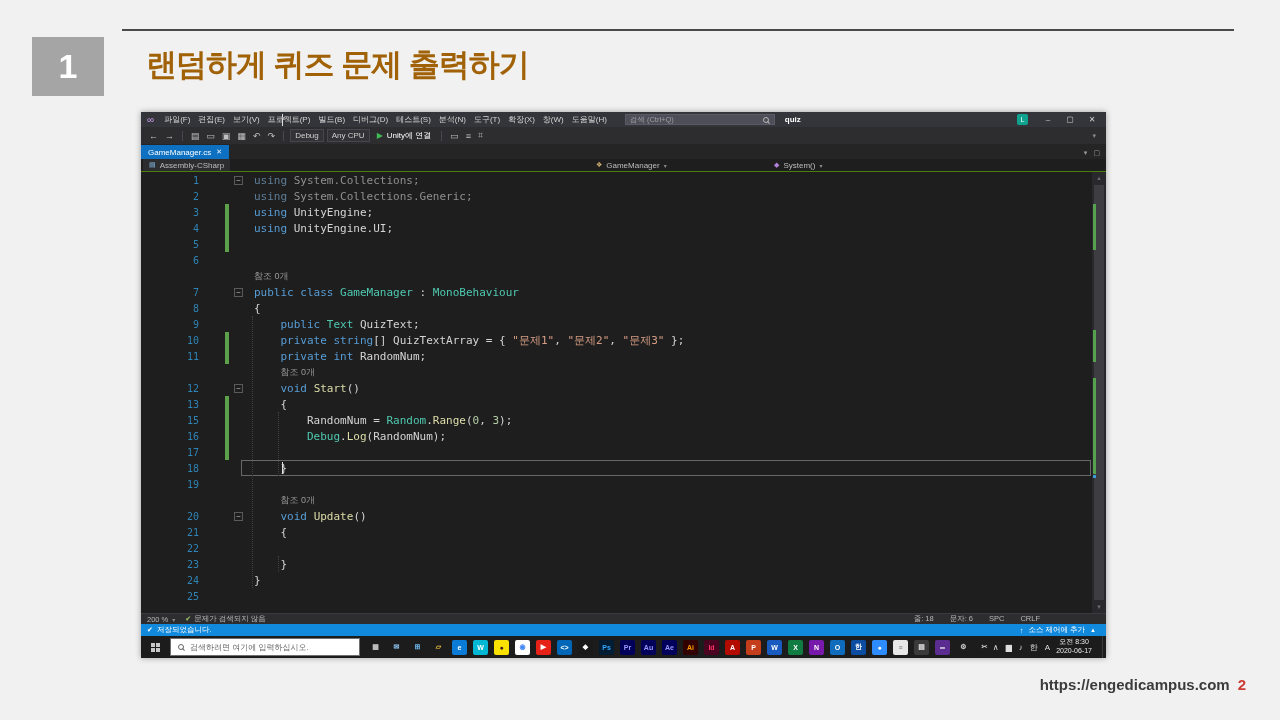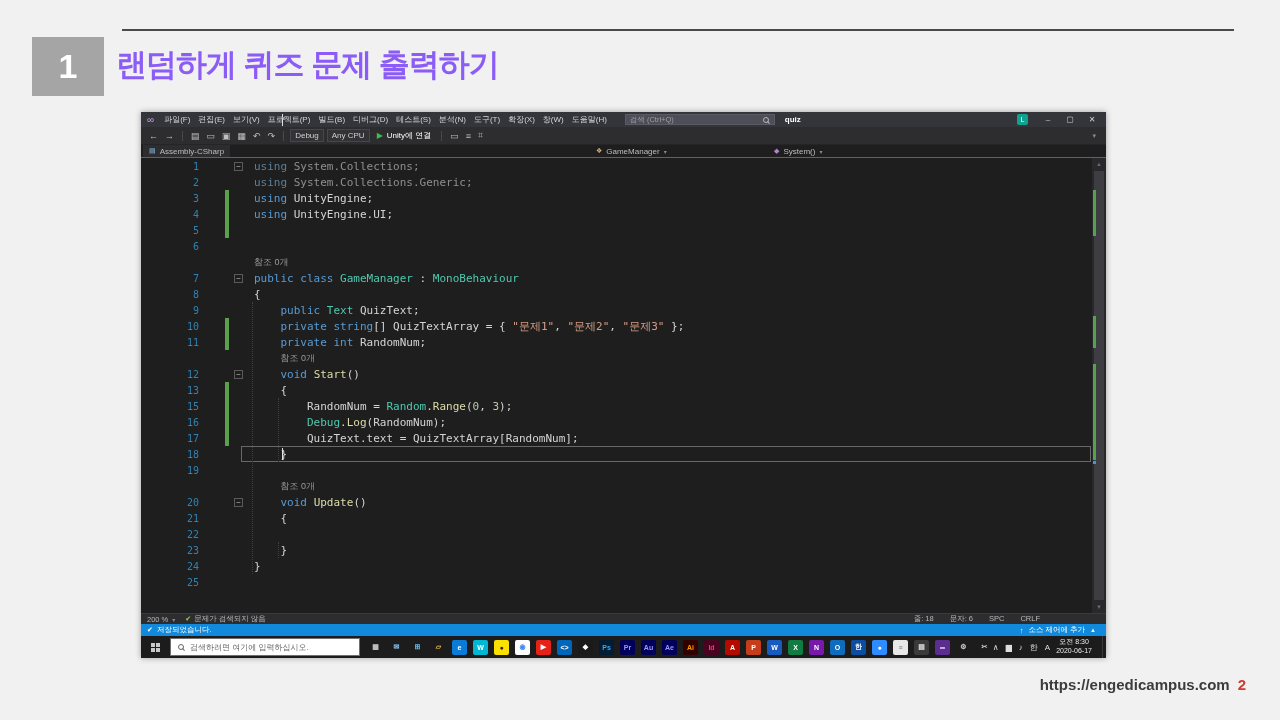--- a/index.html
+++ b/index.html
@@ -4,21 +4,21 @@
 <style>
   * { margin:0; padding:0; box-sizing:border-box; }
   html,body { width:1280px; height:720px; overflow:hidden; }
   body { background:#f1f1f1; font-family:"Liberation Sans", sans-serif; }
   .slide { position:relative; width:1280px; height:720px; background:#f1f1f1; }
 
   
   .rule { position:absolute; left:122px; top:29px; width:1112px; height:2px; background:#4a4a4a; }
   .badge { position:absolute; left:32px; top:37px; width:72px; height:59px; background:#a5a5a5;
            color:#fff; font-size:34px; font-weight:bold; display:flex; align-items:center; justify-content:center; }
-  .title { position:absolute; left:116px; top:44px; font-size:31px; font-weight:800; color:#8b5cf6; letter-spacing:-1px; }
+  .title { position:absolute; left:146px; top:44px; font-size:31px; font-weight:800; color:#a16207; letter-spacing:-1px; }
   .footer { position:absolute; right:34px; top:676px; font-size:15px; font-weight:700; color:#3c3c3c; }
   .footer .page { color:#cc3b33; margin-left:8px; }
 
   
   .vs { position:absolute; left:141px; top:112px; width:965px; height:546px; background:#2d2d30;
         display:flex; flex-direction:column; box-shadow:0 0 6px rgba(0,0,0,.35); font-size:8px; color:#cccccc; }
 
   
   .menubar { height:15px; background:#34343b; display:flex; align-items:center; padding:0 4px; flex:none; }
   .vslogo { color:#c39ae0; font-size:10px; margin:0 6px 0 2px; }
@@ -194,20 +194,30 @@
       </span>
       <span style="display:flex;align-items:center;gap:3px;">
           <span class="tsep"></span>
           <span class="tbtn">▭</span>
           <span class="tbtn">≡</span>
           <span class="tbtn">⌗</span>
         </span>
       <span class="tb-caret-end">▾</span>
     </div>
 
+    <div class="tabrow">
+      <span class="tab">
+        <span>GameManager.cs</span>
+        <span class="close">✕</span>
+      </span>
+      <span class="tabrow-right">
+        <span>▾</span>
+        <span>▢</span>
+      </span>
+    </div>
 
     <div class="breadcrumb">
       <span class="bc-box">
         <span class="bc-ic proj">▤</span>
         <span>Assembly-CSharp</span>
       </span>
       <span class="bc-seg bc-type">
         <span class="bc-ic cls">❖</span>
         <span>GameManager</span>
         <span class="bc-caret">▾</span>
@@ -320,21 +330,20 @@
           <div class="crow">
             <span class="lnum">16</span>
             <span class="chg on"></span>
             <span class="fold"></span>
             <span class="ctext"><span class="tok pln">        </span><span class="tok type">Debug</span><span class="tok pln">.</span><span class="tok meth">Log</span><span class="tok pln">(RandomNum);</span></span>
           </div>
           <div class="crow">
             <span class="lnum">17</span>
             <span class="chg on"></span>
             <span class="fold"></span>
-            <span class="ctext"><span class="tok pln">        QuizText.text = QuizTextArray[RandomNum];</span></span>
           </div>
           <div class="crow current">
             <span class="lnum">18</span>
             <span class="chg"></span>
             <span class="fold"></span>
             <span class="ctext"><span class="tok pln">    }</span></span>
             <span class="caret"></span>
           </div>
           <div class="crow">
             <span class="lnum">19</span>

